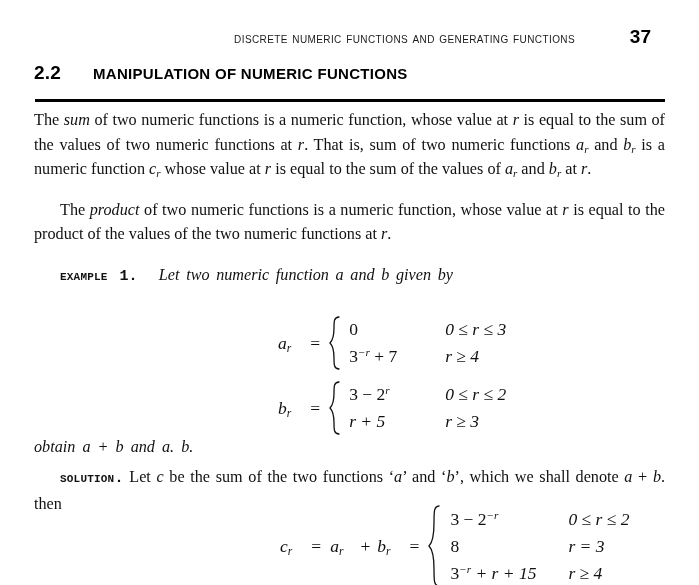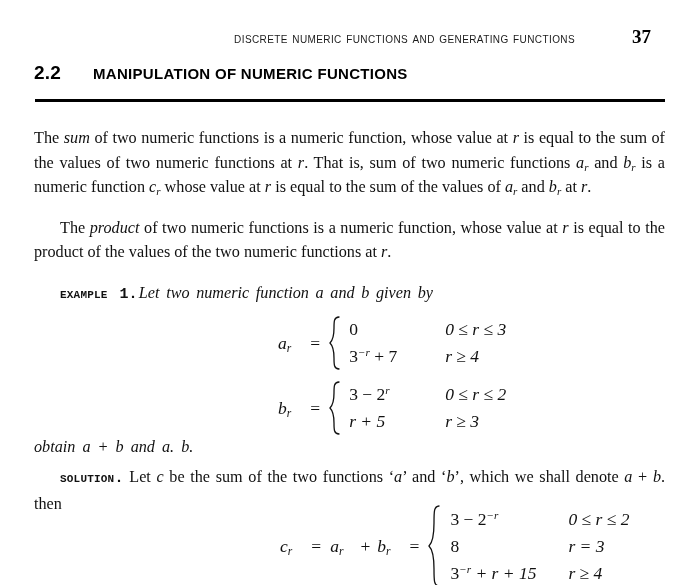--- a/index.html
+++ b/index.html
@@ -36,21 +36,21 @@
   .runhead-title {
     font-family: "Liberation Sans", "DejaVu Sans", sans-serif;
     font-size: 14.5px;
     font-variant: small-caps;
     text-transform: lowercase;
     letter-spacing: 0.4px;
     color: #1a1a1a;
     white-space: nowrap;
   }
   .runhead-pageno {
-    font-family: Liberation Serif, serif;
+    font-family: Liberation Sans, sans-serif;
     font-size: 19px;
     font-weight: bold;
     color: #000;
     margin-left: 44px;
     width: 32px;
     text-align: right;
   }
 
   
   .sec-head {
@@ -79,21 +79,21 @@
     top: 99px;
     width: 630px;
     height: 3px;
     background: #000;
   }
 
   
   .body-col {
     position: absolute;
     left: 34px;
-    top: 126px;
+    top: 108px;
     width: 631px;
   }
   p.para {
     margin: 0;
     font-size: 16.2px;
     line-height: 24.6px;
     text-align: justify;
     text-justify: inter-word;
     color: #111;
   }
@@ -196,21 +196,21 @@
     <span class="sec-title">MANIPULATION OF NUMERIC FUNCTIONS</span>
   </div>
   <div class="rule"></div>
 
   <div class="body-col">
 
     <p class="para"><span>The </span><em>sum</em><span> of two numeric functions is a numeric function, whose value at </span><i class="var">r</i><span> is equal to the sum of the values of two numeric functions at </span><i class="var">r</i><span>. That is, sum of two numeric functions </span><span class="var"><i>a</i><sub>r</sub></span><span> and </span><span class="var"><i>b</i><sub>r</sub></span><span> is a numeric function </span><span class="var"><i>c</i><sub>r</sub></span><span> whose value at </span><i class="var">r</i><span> is equal to the sum of the values of </span><span class="var"><i>a</i><sub>r</sub></span><span> and </span><span class="var"><i>b</i><sub>r</sub></span><span> at </span><i class="var">r</i><span>.</span></p>
 
     <p class="para indent gap"><span>The </span><em>product</em><span> of two numeric functions is a numeric function, whose value at </span><i class="var">r</i><span> is equal to the product of the values of the two numeric functions at </span><i class="var">r</i><span>.</span></p>
 
-    <p class="para gap" style="text-indent:26px; text-align:left; word-spacing:2.6px;"><span class="smallcaps-bold">Example 1.</span><em style="margin-left:1px">Let two numeric function a and b given by</em></p>
+    <p class="para gap" style="text-indent:26px; text-align:left; word-spacing:2.6px;"><span class="smallcaps-bold">Example 1.</span><em style="margin-left:21px">Let two numeric function a and b given by</em></p>
   </div>
 
   <div class="mathblock" style="left:278px; top:316px;">
     <span class="lhs"><span>a</span><sub>r</sub></span>
     <span class="eq">=</span>
     <span class="brace">
       <svg width="12" height="54" viewBox="0 0 12 54" aria-hidden="true">
         <path d="M10 1 C5 1.5 5 5 5 12 C5 21 3 25 1 27 C3 29 5 33 5 42 C5 49 5 52.5 10 53" fill="none" stroke="#111" stroke-width="1.3" stroke-linecap="round"></path>
       </svg>
     </span>

